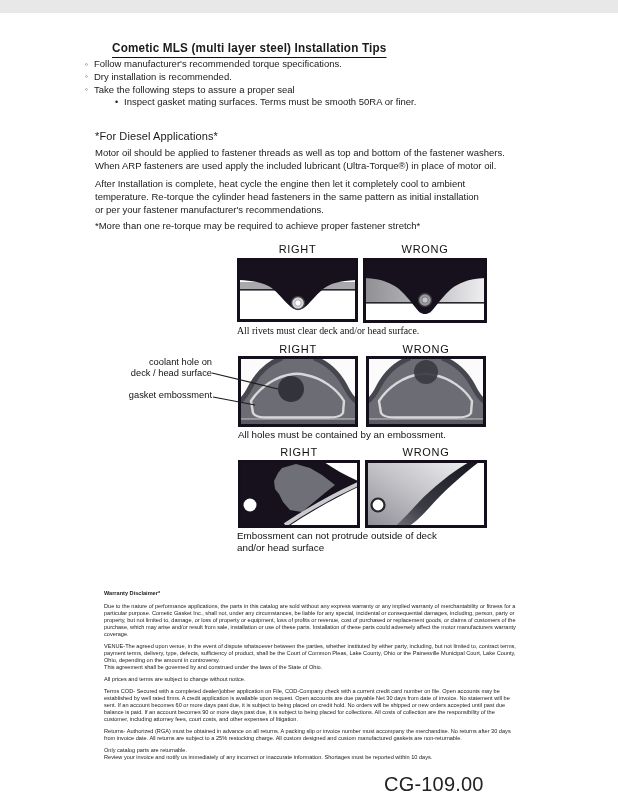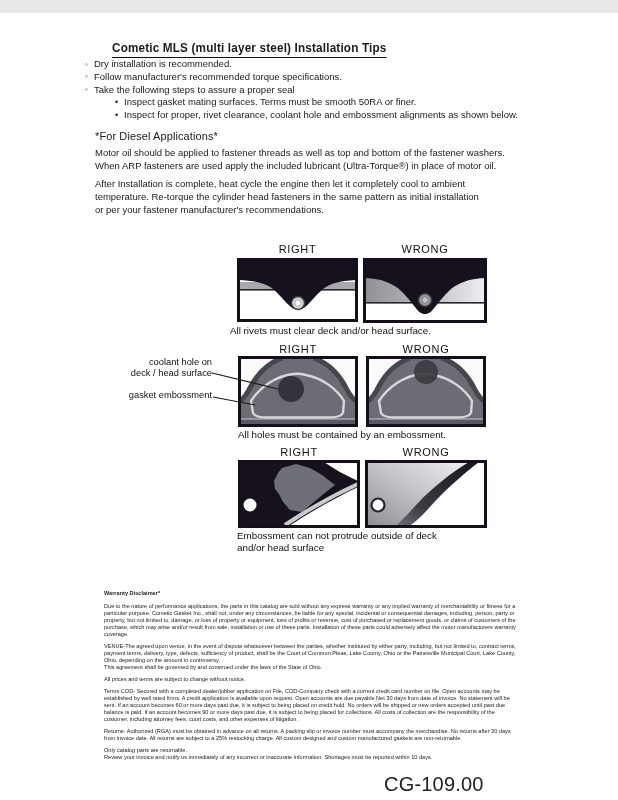--- a/index.html
+++ b/index.html
@@ -32,33 +32,33 @@
 </head>
 <body>
 
 <div class="page">
 
   <div class="abs title" style="left:112px;top:27px;">
     <span class="inner">Cometic MLS (multi layer steel) Installation Tips</span>
   </div>
 
   <div class="abs bullets" style="left:85px;top:45px;">
+    <div class="brow b1"><span class="marker">◦</span><span>Follow manufacturer's recommended torque specifications.</span></div>
     <div class="brow b1"><span class="marker">◦</span><span>Dry installation is recommended.</span></div>
-    <div class="brow b1"><span class="marker">◦</span><span>Follow manufacturer's recommended torque specifications.</span></div>
     <div class="brow b1"><span class="marker">◦</span><span>Take the following steps to assure a proper seal</span></div>
     <div class="brow b2"><span class="marker">•</span><span>Inspect gasket mating surfaces.  Terms must be smooth 50RA or finer.</span></div>
-    <div class="brow b2"><span class="marker">•</span><span>Inspect for proper, rivet clearance, coolant hole and embossment alignments as shown below.</span></div>
   </div>
 
   <div class="abs diesel-h" style="left:95px;top:117px;">*For Diesel Applications*</div>
   <div class="abs body pre" style="left:95px;top:164px;">After Installation is complete, heat cycle the engine then let it completely cool to ambient
 temperature. Re-torque the cylinder head fasteners in the same pattern as initial installation
 or per your fastener manufacturer's recommendations.</div>
   <div class="abs body pre" style="left:95px;top:133px;">Motor oil should be applied to fastener threads as well as top and bottom of the fastener washers.
 When ARP fasteners are used apply the included lubricant (Ultra-Torque®) in place of motor oil.</div>
+  <div class="abs body" style="left:95px;top:206px;">*More than one re-torque may be required to achieve proper fastener stretch*</div>
 
   <div class="abs rw" style="left:237px;top:230px;width:121px;">RIGHT</div>
   <div class="abs rw" style="left:363px;top:230px;width:124px;">WRONG</div>
 
   <svg class="abs" style="left:237px;top:245px;" width="121" height="64" viewBox="0 0 121 64">
     <rect x="0" y="0" width="121" height="64" fill="#ffffff"></rect>
     <rect x="2" y="24" width="117" height="7" fill="#a9a9ad"></rect>
     <rect x="2" y="31" width="117" height="1.6" fill="#26262c"></rect>
     <path d="M2,2 H119 V22 C102,23 94,25 86,31 C78,38 72,46 68,49 C64,52.5 58,52.5 54,49 C49,45 44,38 36,31 C28,25 19,23 2,22 Z" fill="#17111d"></path>
     <circle cx="61" cy="45" r="6.5" fill="#d6d6d8" stroke="#3c3c42" stroke-width="1.4"></circle>
@@ -76,21 +76,21 @@
     </defs>
     <rect x="0" y="0" width="124" height="65" fill="#ffffff"></rect>
     <rect x="2" y="20" width="120" height="24" fill="url(#g1w)"></rect>
     <rect x="2" y="44" width="120" height="1.6" fill="#26262c"></rect>
     <path d="M2,2 H122 V20 C104,21 96,25 88,31 C81,37 76,44 72,49 C68,54 66,56 62,56 C58,56 56,54 52,49 C48,44 43,37 36,31 C28,25 20,21 2,20 Z" fill="#17111d"></path>
     <circle cx="62" cy="42" r="6.5" fill="#9b9b9f" stroke="#3a3a40" stroke-width="1.4"></circle>
     <circle cx="62" cy="42" r="3.2" fill="#c4c4c8" stroke="#6a6a6e" stroke-width="0.8"></circle>
     <rect x="1.5" y="1.5" width="121" height="62" fill="none" stroke="#140f1a" stroke-width="3"></rect>
   </svg>
 
-  <div class="abs cap" style="left:230px;top:312px;">All rivets must clear deck and/or head surface.</div>
+  <div class="abs cap" style="left:237px;top:312px;font-family:Liberation Serif, serif;">All rivets must clear deck and/or head surface.</div>
 
   <div class="abs rw" style="left:238px;top:330px;width:120px;">RIGHT</div>
   <div class="abs rw" style="left:366px;top:330px;width:120px;">WRONG</div>
 
   <div class="abs ann pre" style="left:108px;top:344px;width:104px;">coolant hole on
 deck / head surface</div>
   <div class="abs ann" style="left:108px;top:377px;width:104px;">gasket embossment</div>
 
   <svg class="abs" style="left:238px;top:343px;" width="120" height="71" viewBox="0 0 120 71">
     <rect x="0" y="0" width="120" height="71" fill="#6c6c74"></rect>

